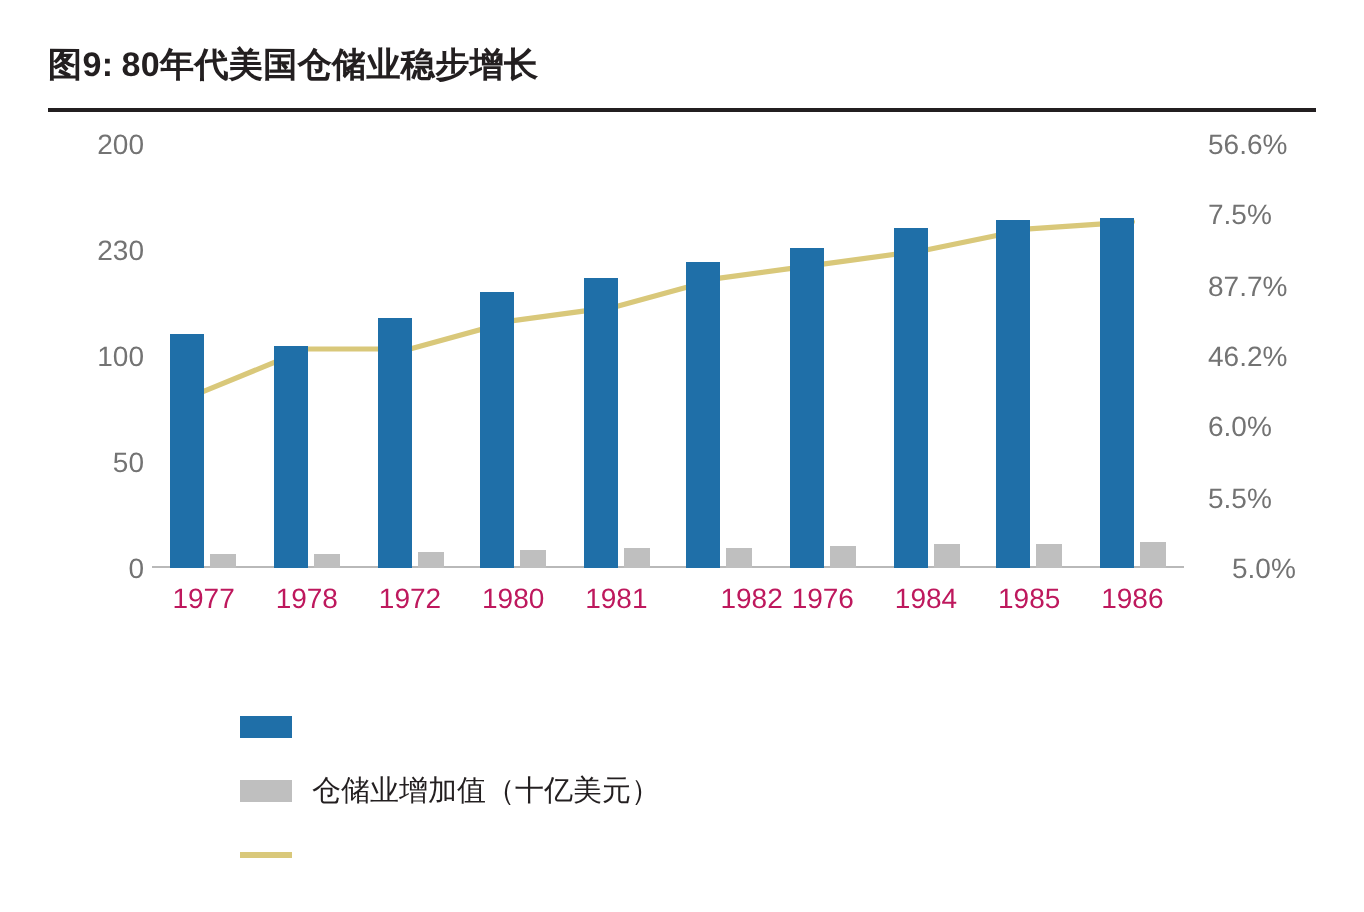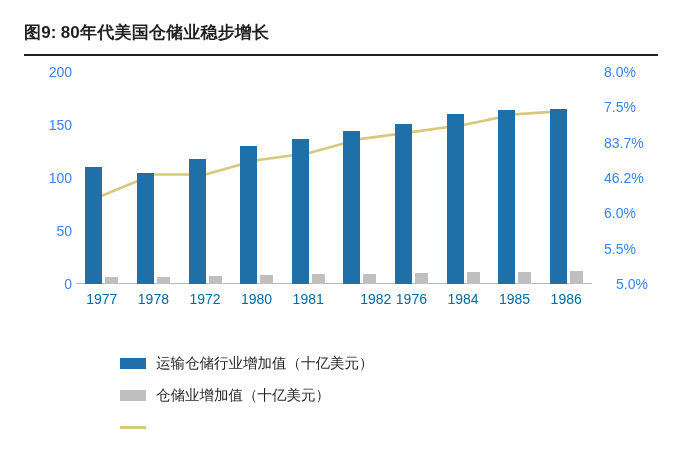--- a/index.html
+++ b/index.html
@@ -64,21 +64,21 @@
   .axis-right {
     position: absolute;
     right: 0;
     top: 0;
     width: 60px;
     height: 212px;
   }
   .tick {
     position: absolute;
     font-size: 14px;
-    color: #3b82f6;
+    color: #737373;
     white-space: nowrap;
     line-height: 14px;
   }
   .axis-left .tick { right: 4px; text-align: right; }
   .axis-right .tick { left: 6px; text-align: left; }
 
   .chart-area {
     position: absolute;
     left: 52px;
     top: 0;
@@ -112,21 +112,21 @@
     position: absolute;
     left: 52px;
     top: 218px;
     width: 516px;
     height: 22px;
   }
   .x-label {
     position: absolute;
     top: 0;
     font-size: 14px;
-    color: #0369a1;
+    color: #be185d;
     text-align: center;
     line-height: 18px;
   }
   
   .legend {
     position: absolute;
     left: 120px;
     top: 350px;
     width: 460px;
   }
@@ -165,31 +165,31 @@
     </div>
     <div class="title-rule"></div>
   </div>
 
   <div class="plot-wrap">
 
     <div class="axis-left">
         <div class="tick" style="top: 205px;">0</div>
         <div class="tick" style="top: 152px;">50</div>
         <div class="tick" style="top: 99px;">100</div>
-        <div class="tick" style="top: 46px;">150</div>
+        <div class="tick" style="top: 46px;">230</div>
         <div class="tick" style="top: -7px;">200</div>
       </div>
     <div class="axis-right">
         <div class="tick" style="top: 205px; margin-left: 12px;">5.0%</div>
         <div class="tick" style="top: 169.667px;">5.5%</div>
         <div class="tick" style="top: 134.333px;">6.0%</div>
         <div class="tick" style="top: 99px;">46.2%</div>
-        <div class="tick" style="top: 63.6667px;">83.7%</div>
+        <div class="tick" style="top: 63.6667px;">87.7%</div>
         <div class="tick" style="top: 28.3333px;">7.5%</div>
-        <div class="tick" style="top: -7px;">8.0%</div>
+        <div class="tick" style="top: -7px;">56.6%</div>
       </div>
 
     <div class="chart-area">
       <div class="baseline"></div>
       <svg class="line-svg" viewBox="0 0 516 212" preserveAspectRatio="none">
         <polyline id="ratio-line" fill="none" stroke="#d9c87a" stroke-width="2.6" stroke-linejoin="round" stroke-linecap="round" points="25.8,123.7 77.4,102.5 129,102.5 180.60000000000002,88.3 232.20000000000002,81.3 283.8,67.1 335.40000000000003,60.1 387,53.0 438.6,42.4 490.20000000000005,38.9"></polyline>
       </svg>
     <div class="bar blue" style="left: 9.3px; width: 17px; height: 116.6px;"></div>
         <div class="bar gray" style="left: 29.3px; width: 13px; height: 7.42px;"></div>
         <div class="bar blue" style="left: 60.9px; width: 17px; height: 111.3px;"></div>
@@ -222,21 +222,20 @@
         <div class="x-label" style="left: 309.6px; width: 51.6px;">1976</div>
         <div class="x-label" style="left: 361.2px; width: 51.6px;">1984</div>
         <div class="x-label" style="left: 412.8px; width: 51.6px;">1985</div>
         <div class="x-label" style="left: 464.4px; width: 51.6px;">1986</div>
       </div>
   </div>
 
   <div class="legend">
       <div class="legend-row">
         <span class="swatch blue"></span>
-        <span class="legend-label">运输仓储行业增加值（十亿美元）</span>
       </div>
       <div class="legend-row">
         <span class="swatch gray"></span>
         <span class="legend-label">仓储业增加值（十亿美元）</span>
       </div>
       <div class="legend-row">
         <span class="swatch line"></span>
       </div>
     </div>
 

